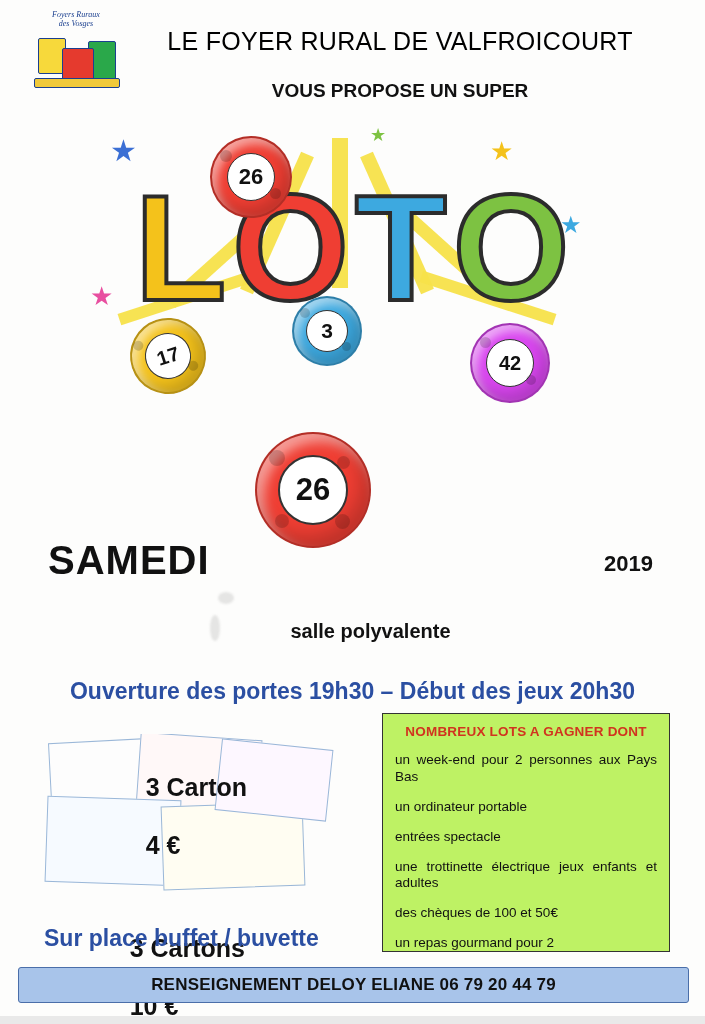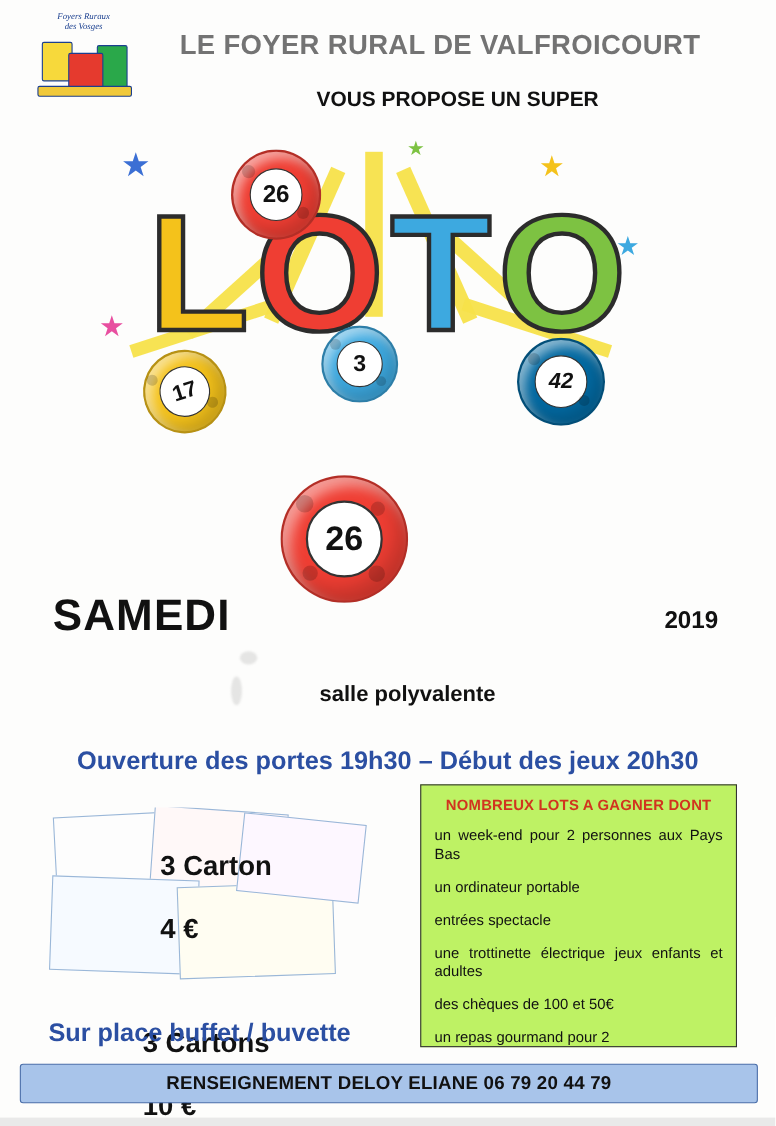--- a/index.html
+++ b/index.html
@@ -56,29 +56,29 @@
     border: 1.2px solid #1b3f8f;
     border-radius: 2px;
   }
 
   .title-main {
     position: absolute;
     left: 120px;
     top: 27px;
     width: 560px;
     text-align: center;
-    font-weight: bold;
+    font-weight: normal;
     font-size: 25px;
     letter-spacing: 0.3px;
-    color: #737373;
+    color: #000000;
     font-family: "Liberation Sans", sans-serif;
   }
   .title-sub {
     position: absolute;
-    left: 136px;
+    left: 120px;
     top: 80px;
     width: 560px;
     text-align: center;
     font-weight: bold;
     font-size: 19px;
     color: #111;
   }
 
   
   .loto-art {
@@ -143,21 +143,21 @@
 
   .ball-26a { left: 140px; top: 18px; width: 78px; height: 78px; background: #ef3e33; }
   .ball-26a .disc { width: 46px; height: 46px; font-size: 22px; }
 
   .ball-3 { left: 222px; top: 178px; width: 66px; height: 66px; background: #3da9e0; }
   .ball-3 .disc { width: 40px; height: 40px; font-size: 21px; }
 
   .ball-17 { left: 60px; top: 200px; width: 72px; height: 72px; background: #f4c21b; transform: rotate(-18deg); }
   .ball-17 .disc { width: 44px; height: 44px; font-size: 20px; }
 
-  .ball-42 { left: 400px; top: 189px; width: 76px; height: 76px; background: #0369a1; font-style: italic; }
+  .ball-42 { left: 400px; top: 205px; width: 76px; height: 76px; background: #d946ef; }
   .ball-42 .disc { width: 46px; height: 46px; font-size: 20px; }
 
   .ball-big { position: absolute; left: 255px; top: 432px; width: 112px; height: 112px; background: #ef3e33; border-radius: 50%;
      display: flex; align-items: center; justify-content: center; border: 2px solid rgba(0,0,0,0.25);
      box-shadow: inset -8px -10px 18px rgba(0,0,0,0.2), inset 7px 8px 12px rgba(255,255,255,0.5); }
   .ball-big .disc { width: 66px; height: 66px; background: #fff; border: 2px solid #333; border-radius: 50%;
      display: flex; align-items: center; justify-content: center; font-size: 31px; font-weight: bold; color: #111; }
   .dimple { position: absolute; border-radius: 50%; background: rgba(0,0,0,0.17); }
   .date-samedi {
     position: absolute; left: 48px; top: 538px;

